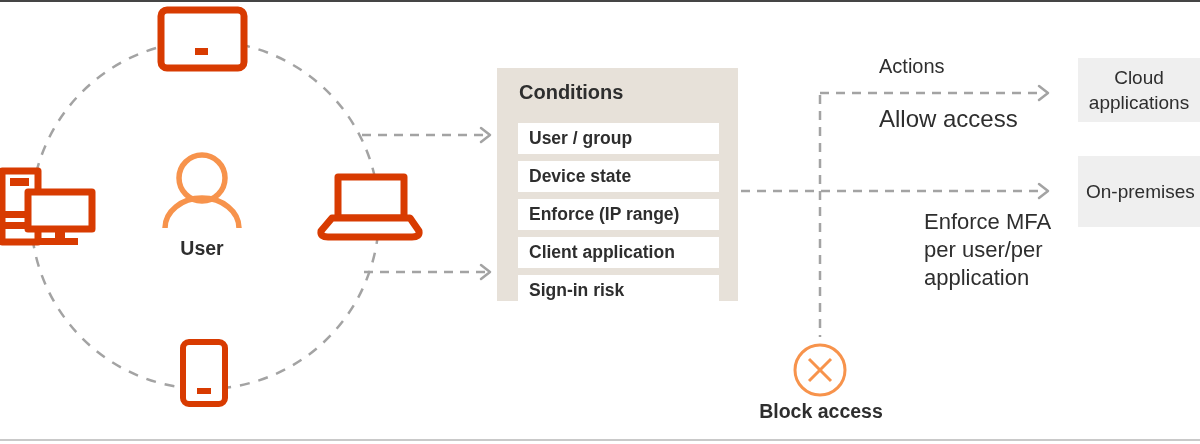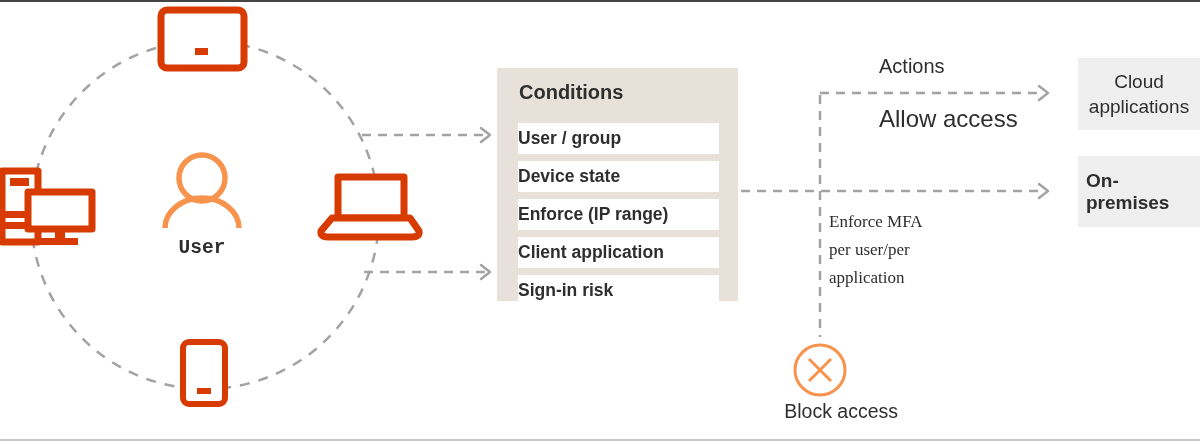--- a/index.html
+++ b/index.html
@@ -12,35 +12,35 @@
   .border-bottom{left:0;top:439px;width:1200px;height:1.5px;background:#c9c9c9;}
 
   svg{position:absolute;overflow:visible;display:block;}
   .stroke-device{stroke:var(--device-orange,#d83b01);fill:#fff;stroke-width:7;stroke-linejoin:round;}
   .fill-device{fill:var(--device-orange,#d83b01);stroke:none;}
   .stroke-user{stroke:var(--user-orange,#f7934c);fill:none;}
   .dashline{stroke:var(--dash-gray,#a3a3a3);stroke-width:2.5;fill:none;stroke-dasharray:9 7;}
   .dashcircle{stroke:var(--dash-gray,#a3a3a3);stroke-width:2.5;fill:none;stroke-dasharray:10 9;}
   .arrowhead{stroke:var(--dash-gray,#a3a3a3);stroke-width:2.5;fill:none;stroke-linecap:round;stroke-linejoin:round;}
 
-  .user-label{left:142px;top:237px;width:120px;text-align:center;font-size:19.5px;font-weight:600;font-family:Liberation Mono, monospace;}
+  .user-label{left:142px;top:237px;width:120px;text-align:center;font-size:19.5px;font-weight:600;}
 
   .conditions-panel{left:497px;top:44px;width:241px;height:233px;background:var(--conditions-bg,#e7e1d9);margin-top:24px;}
   .cond-title{position:absolute;left:22px;top:13px;font-size:20px;font-weight:700;}
   .cond-rows{position:absolute;left:21px;top:55px;width:201px;display:flex;flex-direction:column;gap:7px;}
-  .cond-row{background:#fff;height:31px;line-height:31px;font-size:17.5px;font-weight:600;box-sizing:border-box;}
+  .cond-row{background:#fff;height:31px;line-height:31px;padding-left:11px;font-size:17.5px;font-weight:600;box-sizing:border-box;}
 
   .actions-title{left:879px;top:55px;font-size:20px;font-weight:400;}
   .allow-label{left:879px;top:105px;font-size:24px;}
-  .enforce-label{left:829px;top:208px;font-size:17px;line-height:28px;white-space:pre-line;font-family:Liberation Serif, serif;}
-  .block-label{left:744px;top:400px;width:154px;text-align:right;font-size:19.5px;font-weight:400;}
+  .enforce-label{left:924px;top:208px;font-size:22px;line-height:28px;white-space:pre-line;}
+  .block-label{left:744px;top:400px;width:154px;text-align:center;font-size:19.5px;font-weight:700;}
 
   .target-box{background:var(--target-bg,#efefef);display:flex;align-items:center;font-size:19px;}
-  .cloud-box{left:1078px;top:58px;width:122px;height:72px;justify-content:center;text-align:center;line-height:25px;white-space:pre-line;}
-  .onprem-box{left:1078px;top:156px;width:122px;height:71px;padding-left:8px;box-sizing:border-box;font-weight:bold;}
+  .cloud-box{left:1078px;top:58px;width:122px;height:64px;justify-content:center;text-align:center;line-height:25px;white-space:pre-line;}
+  .onprem-box{left:1078px;top:156px;width:122px;height:71px;padding-left:8px;box-sizing:border-box;}
 </style>
 </head>
 <body>
 
 <div class="canvas">
 
   <div class="abs border-top"></div>
 
   <svg style="left:28px;top:38px;" width="354" height="354">
     <circle class="dashcircle" cx="177" cy="177" r="174"></circle>

